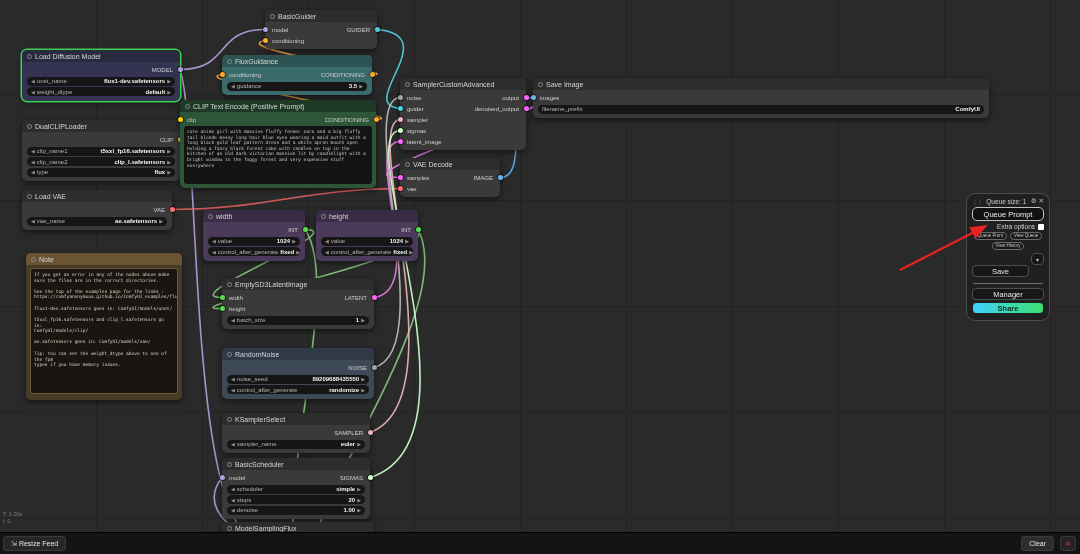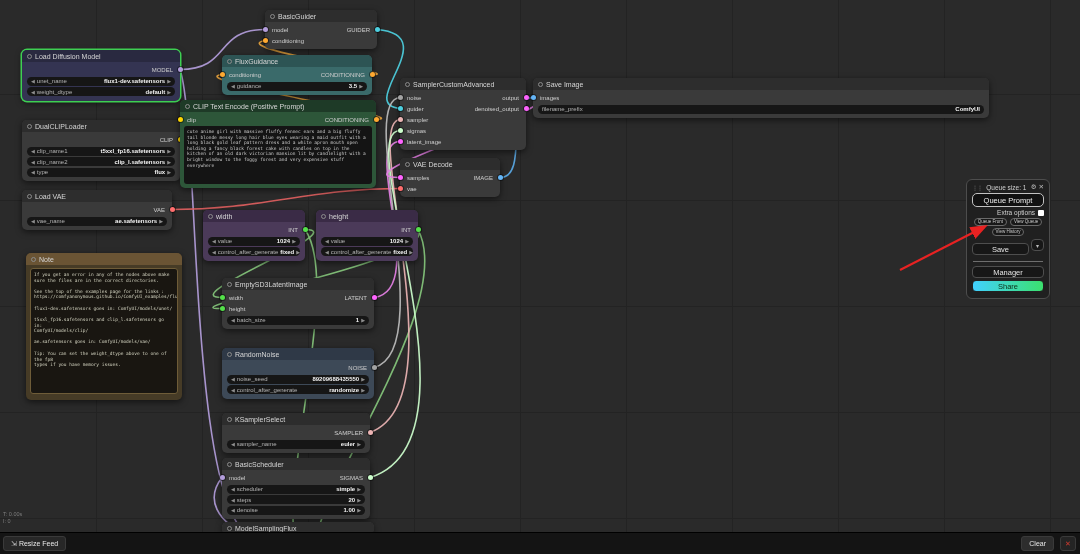--- a/index.html
+++ b/index.html
@@ -51,24 +51,24 @@
         border-radius:5px;color:#ececec;font-size:7.5px;margin:1px 0 2px;}
   .qp-extra{display:flex;align-items:center;justify-content:flex-end;gap:3px;font-size:6.5px;
         color:#d0d0d0;margin:1px 0 2px;}
   .qp-check{width:6px;height:6px;background:#fff;border-radius:1px;display:inline-block;}
   .qp-pills{display:flex;justify-content:center;gap:3px;margin-bottom:2px;}
   .pill{height:8px;background:#181818;border:1px solid #6a6a6a;border-radius:5px;color:#c8c8c8;
         font-size:4.5px;line-height:6px;padding:0 3px;}
   .qp-saverow{display:flex;gap:2px;margin-top:3px;}
   .qbtn{display:block;width:100%;height:12px;background:#171717;border:1px solid #4e4e4e;
         border-radius:4px;color:#e4e4e4;font-size:7.5px;margin-top:2px;padding:0;}
-  .qbtn.save{flex:1;margin-top:4px;}
+  .qbtn.save{flex:1;margin-top:12px;}
   .qbtn.savedrop{width:13px;flex:none;margin-top:0;color:#bbb;font-size:6px;}
   .qp-divider{border-top:1px solid #6e6e6e;margin:6px 1px 4px;}
-  .qbtn.share{color:#0d2e16;font-weight:normal;border:1px solid #222;}
+  .qbtn.share{color:#0d2e16;font-weight:bold;border:1px solid #222;}
 
   
   .stats{position:absolute;left:3px;top:511px;z-index:3;font-size:5.5px;line-height:1.25;color:#7d7d7d;}
   .bottom-bar{position:absolute;left:0;top:532px;width:1080px;height:22px;background:#141414;
         border-top:1px solid #000;z-index:6;}
   .bb-btn{position:absolute;top:3px;height:15px;background:#272727;border:1px solid #3a3a3a;
         border-radius:3px;color:#e8e8e8;font-size:7px;padding:0 7px;}
   .bb-btn.leftbtn{left:3px;}
   .bb-btn.clearbtn{right:26px;background:#2d2d2d;}
   .bb-btn.closebtn{right:4px;color:#d23b2f;font-weight:bold;width:16px;padding:0;background:#242424;}
@@ -472,21 +472,21 @@
 
   <svg id="overlay" width="1080" height="554">
     <defs>
       <marker id="arrowhead" markerWidth="8" markerHeight="6" refX="6" refY="3" orient="auto">
         <polygon points="0 0, 8 3, 0 6" id="arrowhead-poly" fill="#e82222"></polygon>
       </marker>
     </defs>
     <line id="red-arrow" stroke-width="2.2" marker-end="url(#arrowhead)" x1="900" y1="270" x2="984" y2="227" stroke="#e82222"></line>
   </svg>
 
-  <div class="queue-panel" id="queue-panel" style="left: 966px; top: 179px;">
+  <div class="queue-panel" id="queue-panel" style="left: 966px; top: 193px; border-radius: 9px;">
     <div class="qp-header">
       <span class="qp-drag">⋮⋮</span>
       <span class="qp-title">Queue size: 1</span>
       <span class="qp-gear">⚙</span>
       <span class="qp-close">✕</span>
     </div>
     <button class="qp-prompt">Queue Prompt</button>
     <div class="qp-extra">
       <span>Extra options</span>
       <span class="qp-check"></span>

